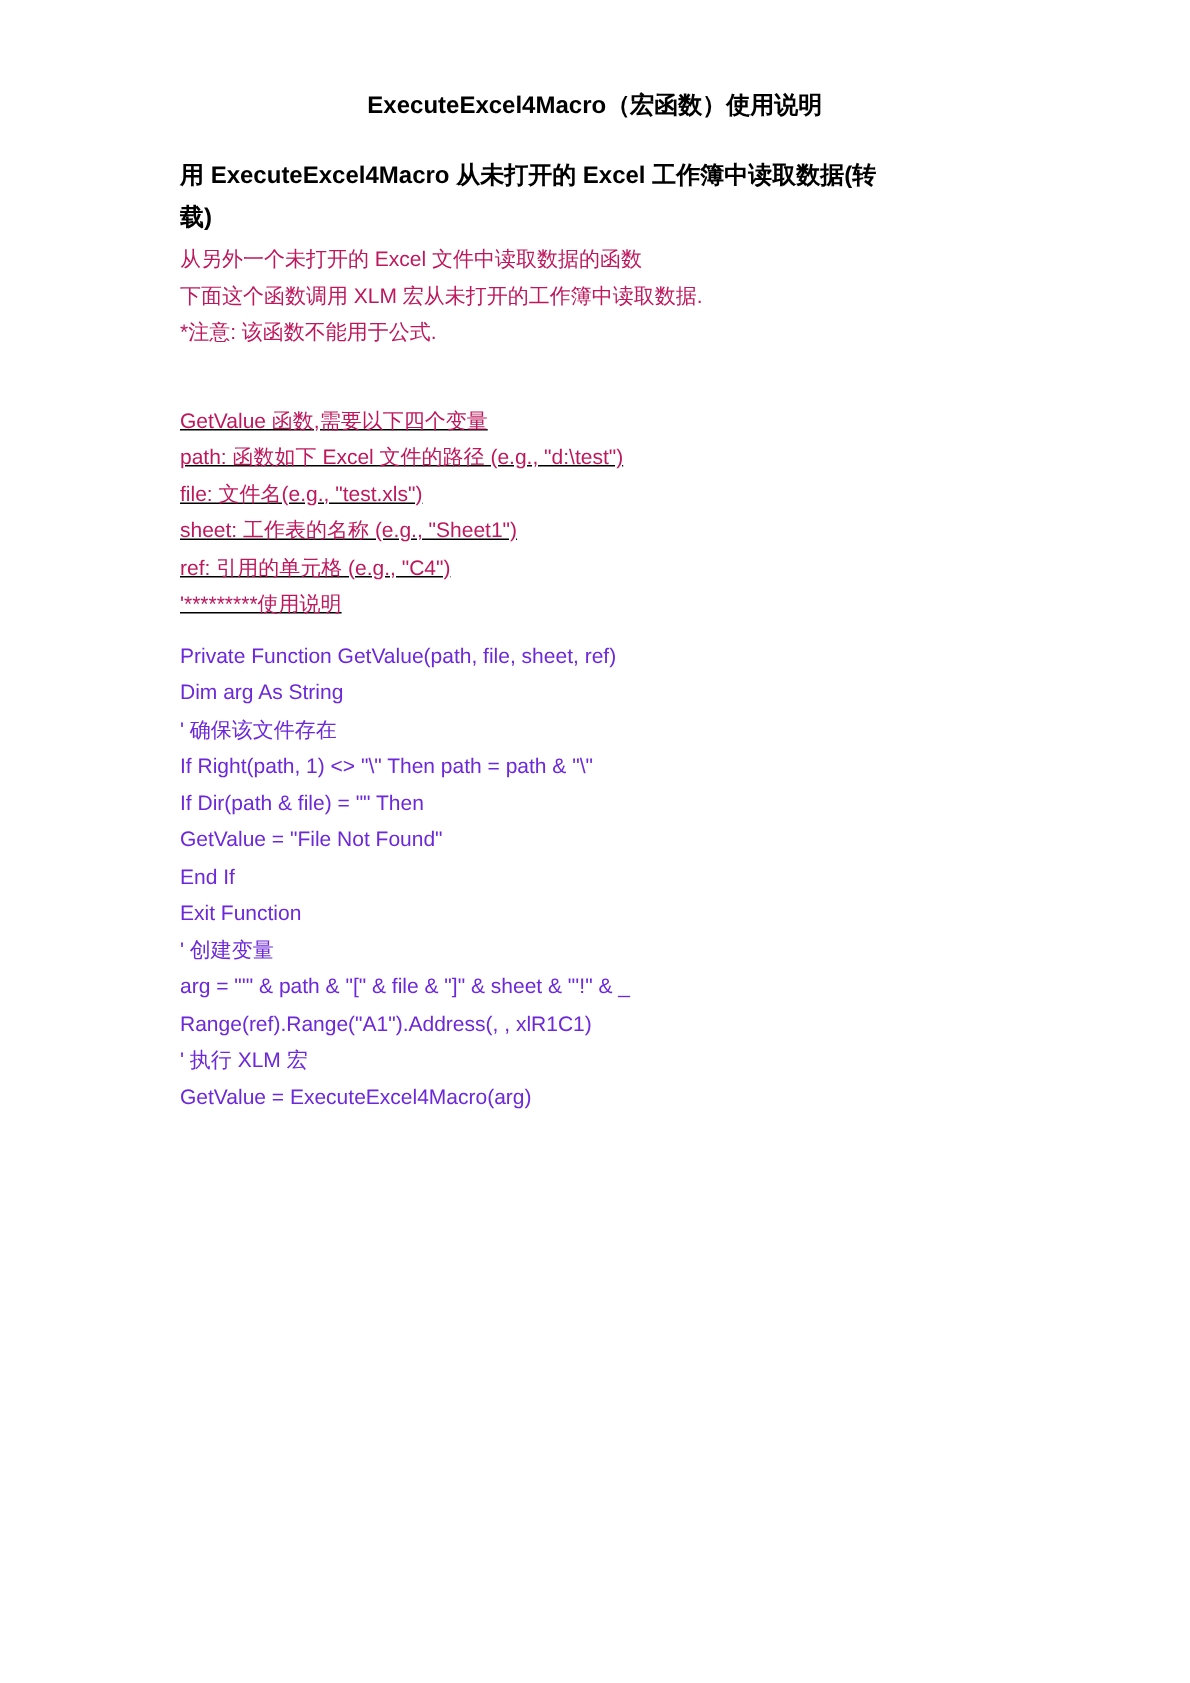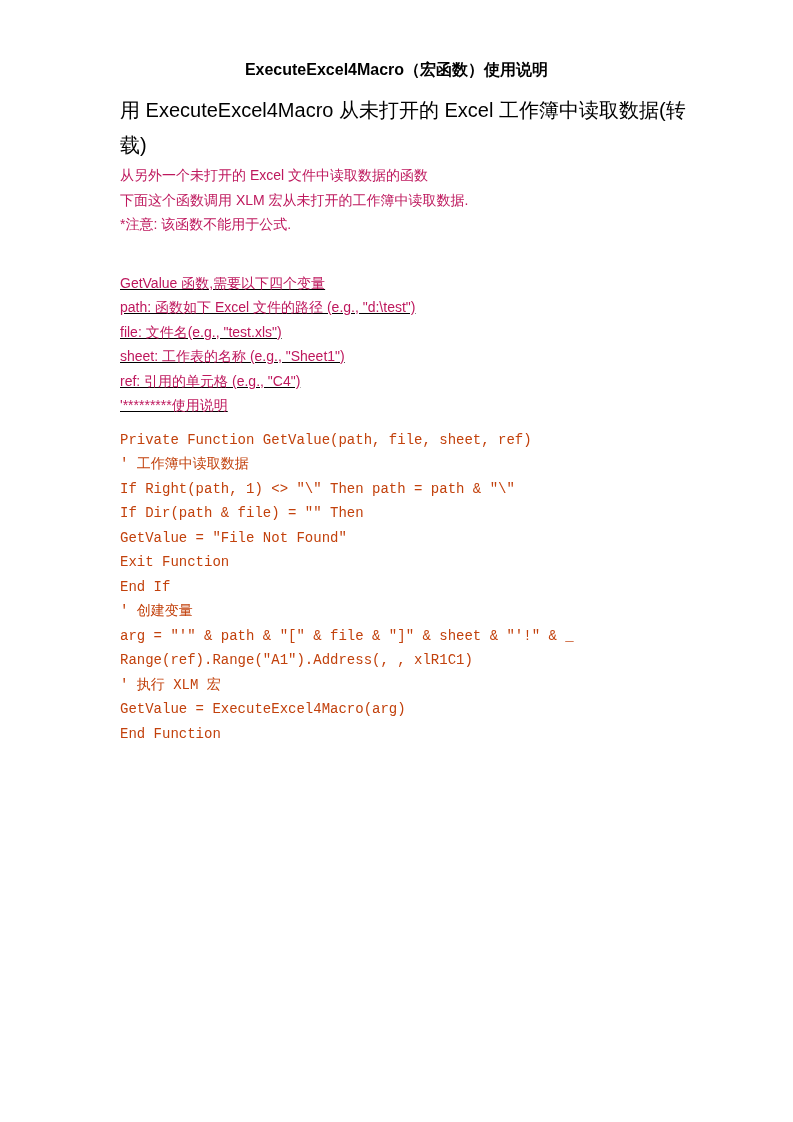--- a/index.html
+++ b/index.html
@@ -15,41 +15,41 @@
       color: #000000;
       width: 793px;
       min-height: 1122px;
       padding: 60px 80px;
     }
 
     .page-title {
       text-align: center;
       font-weight: bold;
       font-size: 16px;
-      margin-bottom: 12px;
+      margin-bottom: 23px;
       color: #000000;
     }
 
     .description-section {
       margin-bottom: 20px;
     }
 
     .params-section {
       margin-bottom: 10px;
       text-decoration: underline;
     }
 
     .code-section {
       margin-top: 10px;
     }
 
     .code-line {
-      font-family: Liberation Mono, monospace;
+      font-family: Liberation Sans, sans-serif;
       font-size: 14px;
-      color: #c2410c;
+      color: #6d28d9;
       line-height: 1.75;
       padding-left: 40px;
     }
 
     .text-line {
       font-size: 14px;
       line-height: 1.75;
       color: #be185d;
       padding-left: 40px;
     }
@@ -57,21 +57,21 @@
     .section-gap {
       height: 14px;
     }
   </style>
 </head>
 <body>
 
 <div class="page-title">ExecuteExcel4Macro（宏函数）使用说明</div>
 
 <div class="description-section">
-  <div style="line-height:1.75; font-size:20px; padding-left:40px;">
+  <div style="line-height:1.75; font-size:16px; padding-left:40px;font-weight:bold;">
     <span>用 ExecuteExcel4Macro 从未打开的 Excel 工作簿中读取数据(转</span><br>
     <span>载)</span>
   </div>
   <div class="text-line">从另外一个未打开的 Excel 文件中读取数据的函数</div>
   <div class="text-line">下面这个函数调用 XLM 宏从未打开的工作簿中读取数据.</div>
   <div class="text-line">*注意:  该函数不能用于公式.</div>
 </div>
 
 <div class="section-gap"></div>
 
@@ -79,25 +79,25 @@
   <div class="text-line">GetValue 函数,需要以下四个变量</div>
   <div class="text-line">path:  函数如下 Excel 文件的路径  (e.g.,  "d:\test")</div>
   <div class="text-line">file:   文件名(e.g.,  "test.xls")</div>
   <div class="text-line">sheet:  工作表的名称  (e.g.,   "Sheet1")</div>
   <div class="text-line">ref:    引用的单元格  (e.g.,   "C4")</div>
   <div class="text-line">'*********使用说明</div>
 </div>
 
 <div class="code-section">
   <div class="code-line">Private  Function  GetValue(path,  file,  sheet,  ref)</div>
-  <div class="code-line">'   工作簿中读取数据</div>
+  <div class="code-line">Dim  arg  As  String</div>
+  <div class="code-line">'   确保该文件存在</div>
   <div class="code-line">If  Right(path,  1)  &lt;&gt;  "\"  Then  path  =  path  &amp;  "\"</div>
   <div class="code-line">If  Dir(path  &amp;  file)  =  ""  Then</div>
   <div class="code-line">GetValue  =  "File  Not  Found"</div>
+  <div class="code-line">End  If</div>
   <div class="code-line">Exit  Function</div>
-  <div class="code-line">End  If</div>
   <div class="code-line">'   创建变量</div>
   <div class="code-line">arg  =  "'"  &amp;  path  &amp;  "["  &amp;  file  &amp;  "]"  &amp;  sheet  &amp;  "'!"  &amp;  _</div>
   <div class="code-line">Range(ref).Range("A1").Address(,  ,  xlR1C1)</div>
   <div class="code-line">'   执行 XLM 宏</div>
   <div class="code-line">GetValue  =  ExecuteExcel4Macro(arg)</div>
-  <div class="code-line">End  Function</div>
 </div>
 
 </body></html>

